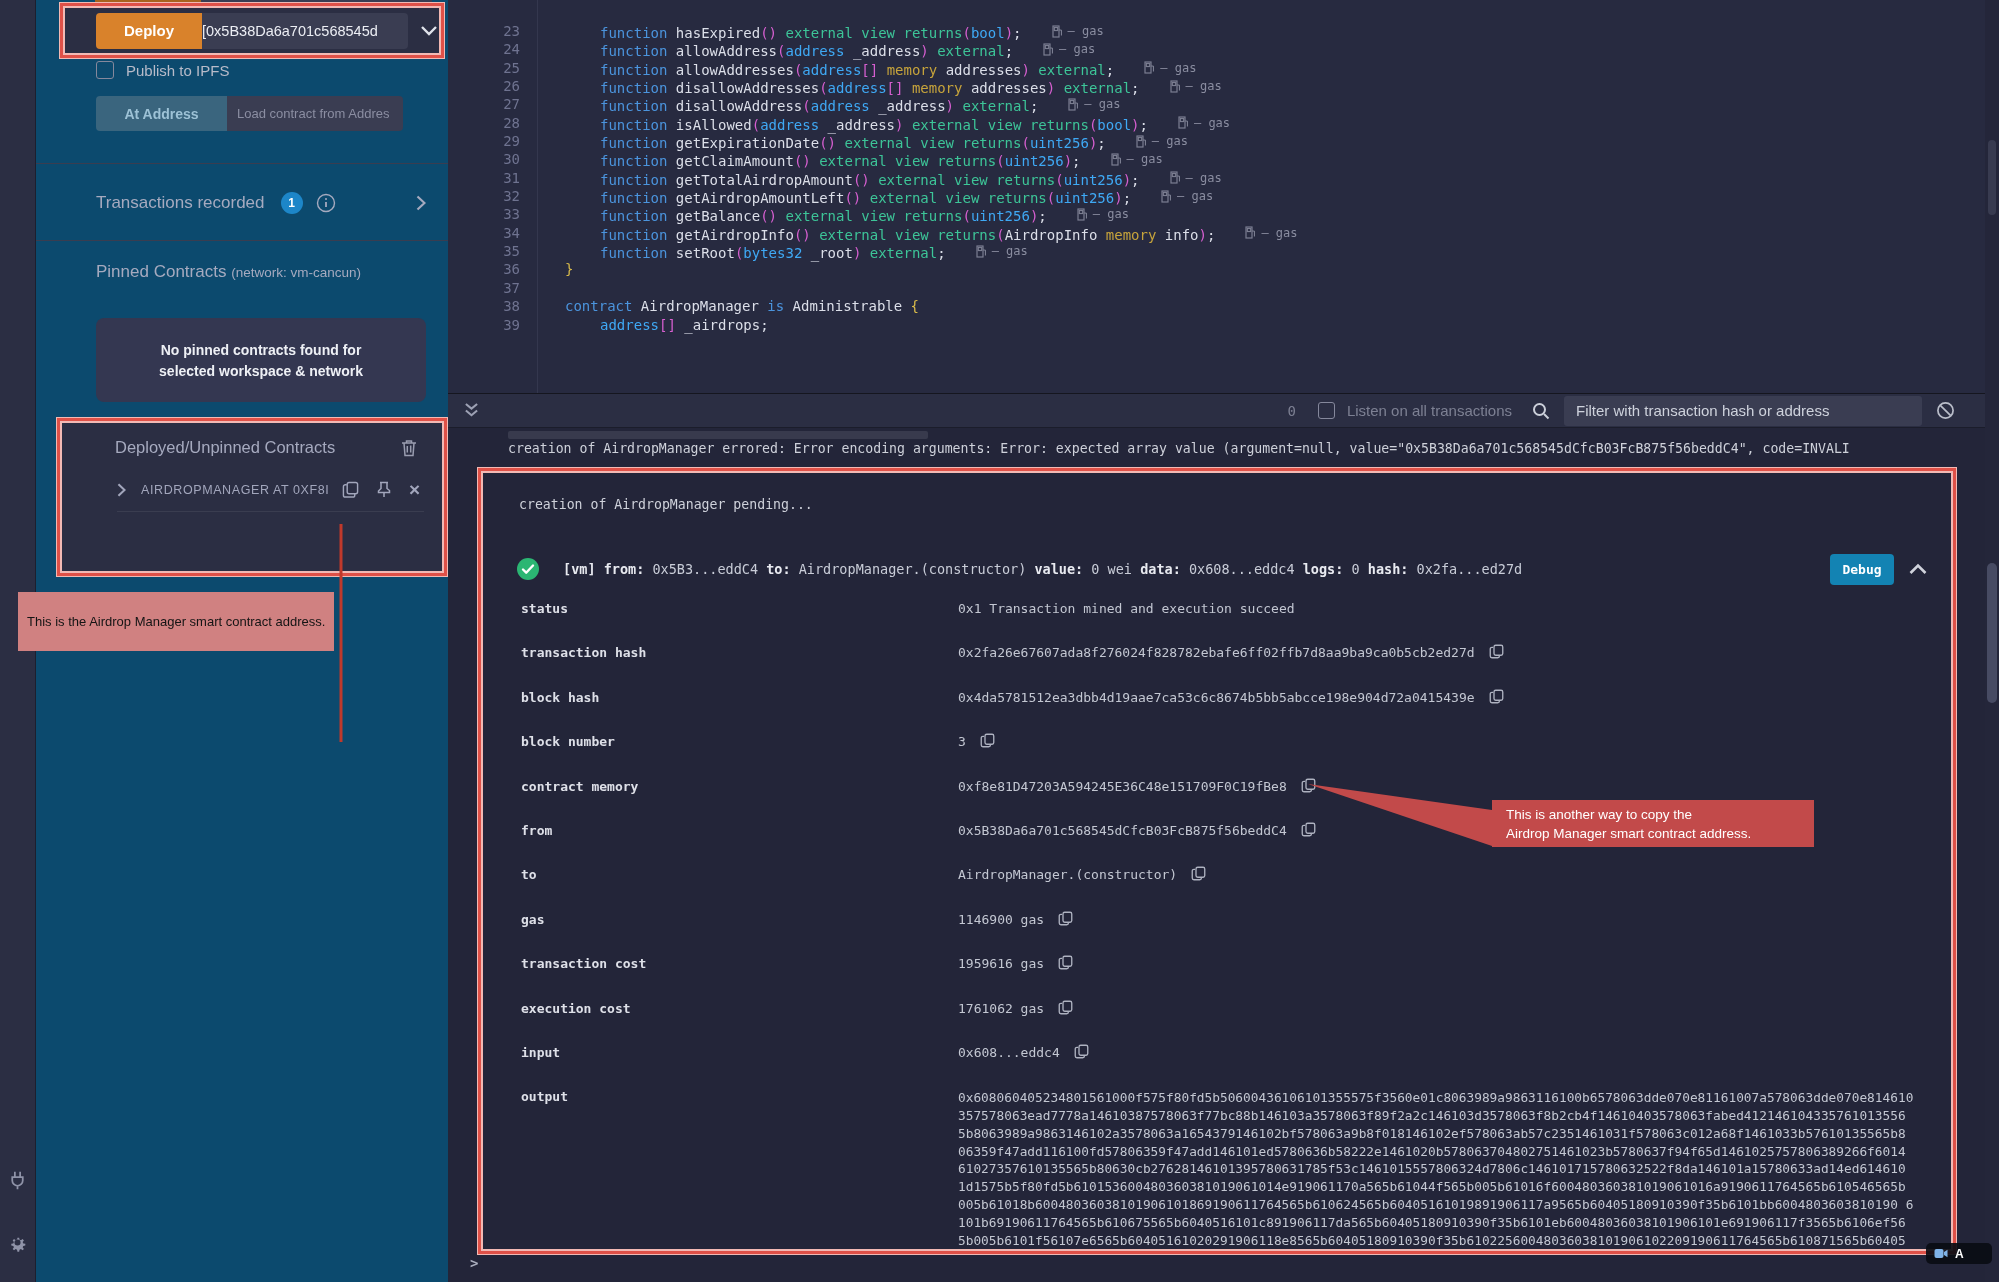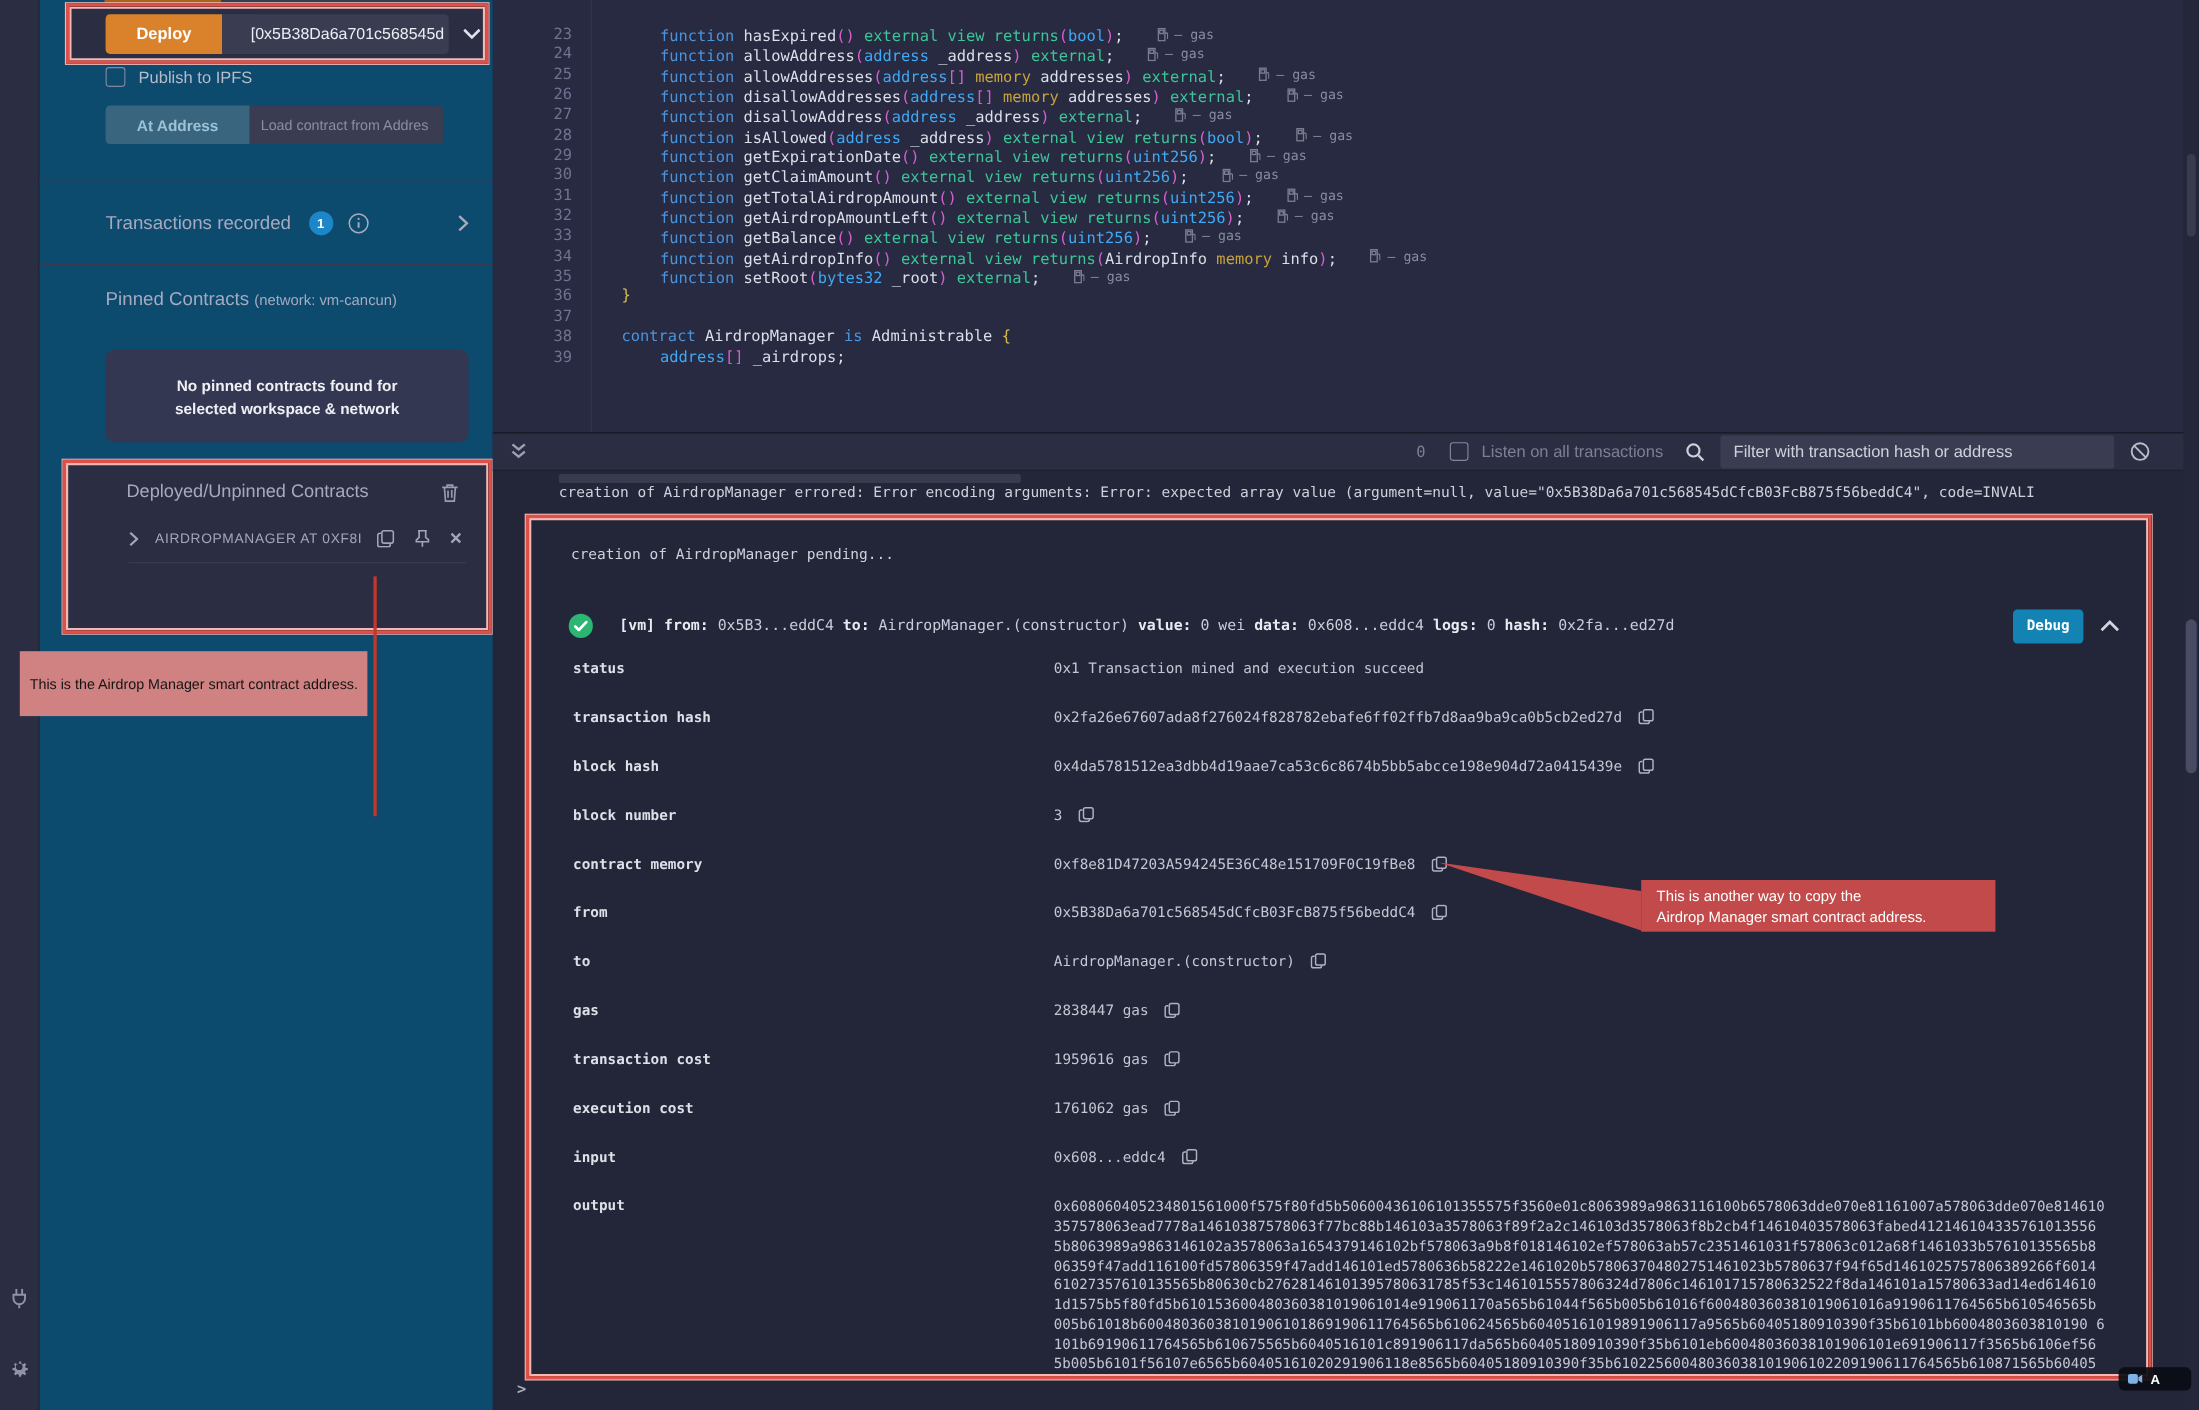--- a/index.html
+++ b/index.html
@@ -8,21 +8,21 @@
   
   .iconstrip{position:absolute;left:0;top:0;width:35px;height:1282px;background:#2b2e43;border-right:1px solid #1d1f2e;}
   .strip-ic{position:absolute;left:7px;color:#8f93a8;}
   
   .sidebar{position:absolute;left:36px;top:0;width:412px;height:1282px;background:#0c4a6e;}
   .rem-o{position:absolute;left:59px;top:0;width:106px;height:5px;background:#a8631f;}
   .rem-g{position:absolute;left:165px;top:0;width:231px;height:5px;background:#3a3d52;}
   .hlbox{border:3px solid #df5148;box-shadow:inset 0 0 0 2px #f2b9b4,0 0 0 1px #f2b9b4;padding-left:17px;}
   .hl1{position:absolute;left:24px;top:3px;width:384px;height:55px;display:flex;align-items:center;padding-left:33px;box-sizing:border-box;background:#2b2e43;}
   .deploy-btn{width:106px;height:36px;background:#d9822b;border:none;border-radius:4px 0 0 4px;color:#fff;font-weight:bold;font-size:15px;font-family:"Liberation Sans",sans-serif;}
-  .deploy-val{width:206px;height:36px;background:#3a3d52;border-radius:0 4px 4px 0;color:#eceef4;font-size:14.5px;line-height:36px;padding-left:26px;box-sizing:border-box;white-space:nowrap;overflow:hidden;}
+  .deploy-val{width:206px;height:36px;background:#3a3d52;border-radius:0 4px 4px 0;color:#eceef4;font-size:14.5px;line-height:36px;padding-left:0;box-sizing:border-box;white-space:nowrap;overflow:hidden;}
   .hl1 .chev{margin-left:13px;color:#dfe2ea;}
   .ipfs{position:absolute;left:60px;top:61px;display:flex;align-items:center;gap:12px;}
   .cbox{width:18px;height:18px;border:1px solid #85889c;border-radius:3px;background:transparent;box-sizing:border-box;}
   .ipfs-lab{color:#b8bbc9;font-size:15px;}
   .ataddr{position:absolute;left:60px;top:96px;display:flex;}
   .ataddr-btn{width:131px;height:35px;background:#3a657e;border:none;border-radius:4px 0 0 4px;color:#9dc2d6;font-weight:bold;font-size:14px;font-family:"Liberation Sans",sans-serif;}
   .ataddr-inp{width:176px;height:35px;background:#3a3d52;border:none;border-radius:0 4px 4px 0;padding:0 10px;color:#d6d9e2;font-size:13px;box-sizing:border-box;font-family:"Liberation Sans",sans-serif;}
   .ataddr-inp::placeholder{color:#8b8ea2;}
   .sdiv{position:absolute;left:0;width:412px;border-top:1px solid #3a3d50;}
   .txrec{position:absolute;left:60px;top:192px;width:352px;display:flex;align-items:center;}
@@ -394,21 +394,21 @@
                 <svg width="15" height="15" viewBox="0 0 18 18" fill="none" stroke="currentColor" stroke-width="1.6">
                   <rect x="6" y="1.5" width="10.5" height="12" rx="2"></rect>
                   <path d="M12.5 13.5v1a2 2 0 0 1-2 2H3.5a2 2 0 0 1-2-2V6a2 2 0 0 1 2-2H5"></path>
                 </svg>
               </span>
             </div>
           </div>
           <div class="trow">
             <div class="tlabel">gas</div>
             <div class="tvalue">
-              <span class="vtext">2838447 gas</span>
+              <span class="vtext">1146900 gas</span>
               <span class="copy">
                 <svg width="15" height="15" viewBox="0 0 18 18" fill="none" stroke="currentColor" stroke-width="1.6">
                   <rect x="6" y="1.5" width="10.5" height="12" rx="2"></rect>
                   <path d="M12.5 13.5v1a2 2 0 0 1-2 2H3.5a2 2 0 0 1-2-2V6a2 2 0 0 1 2-2H5"></path>
                 </svg>
               </span>
             </div>
           </div>
           <div class="trow">
             <div class="tlabel">transaction cost</div>

